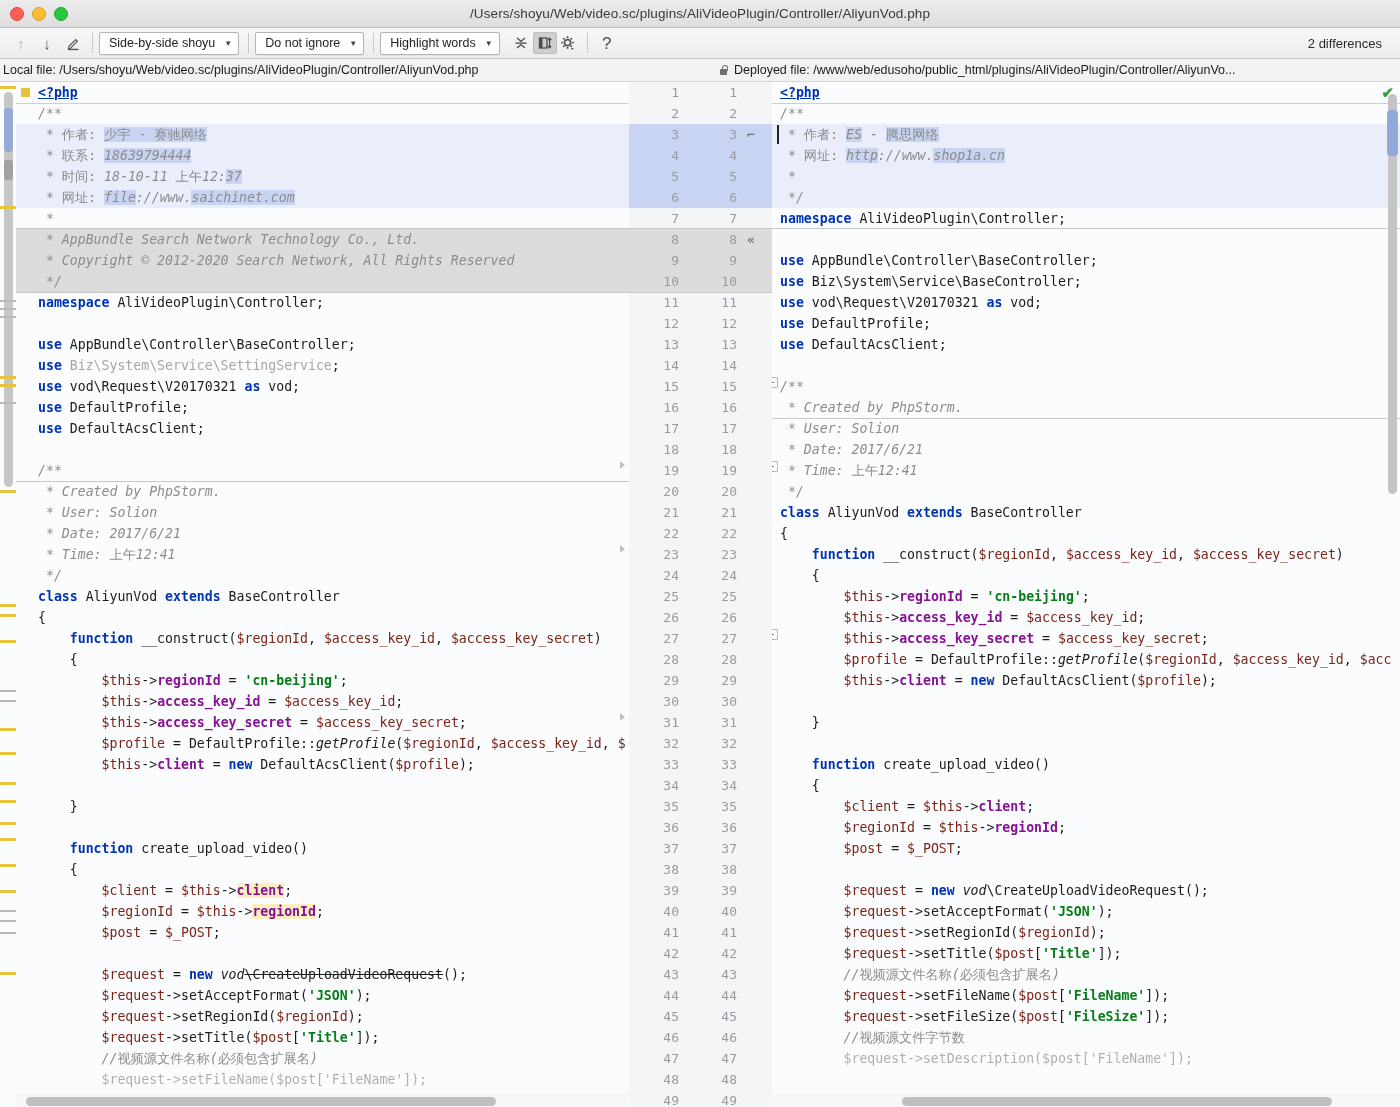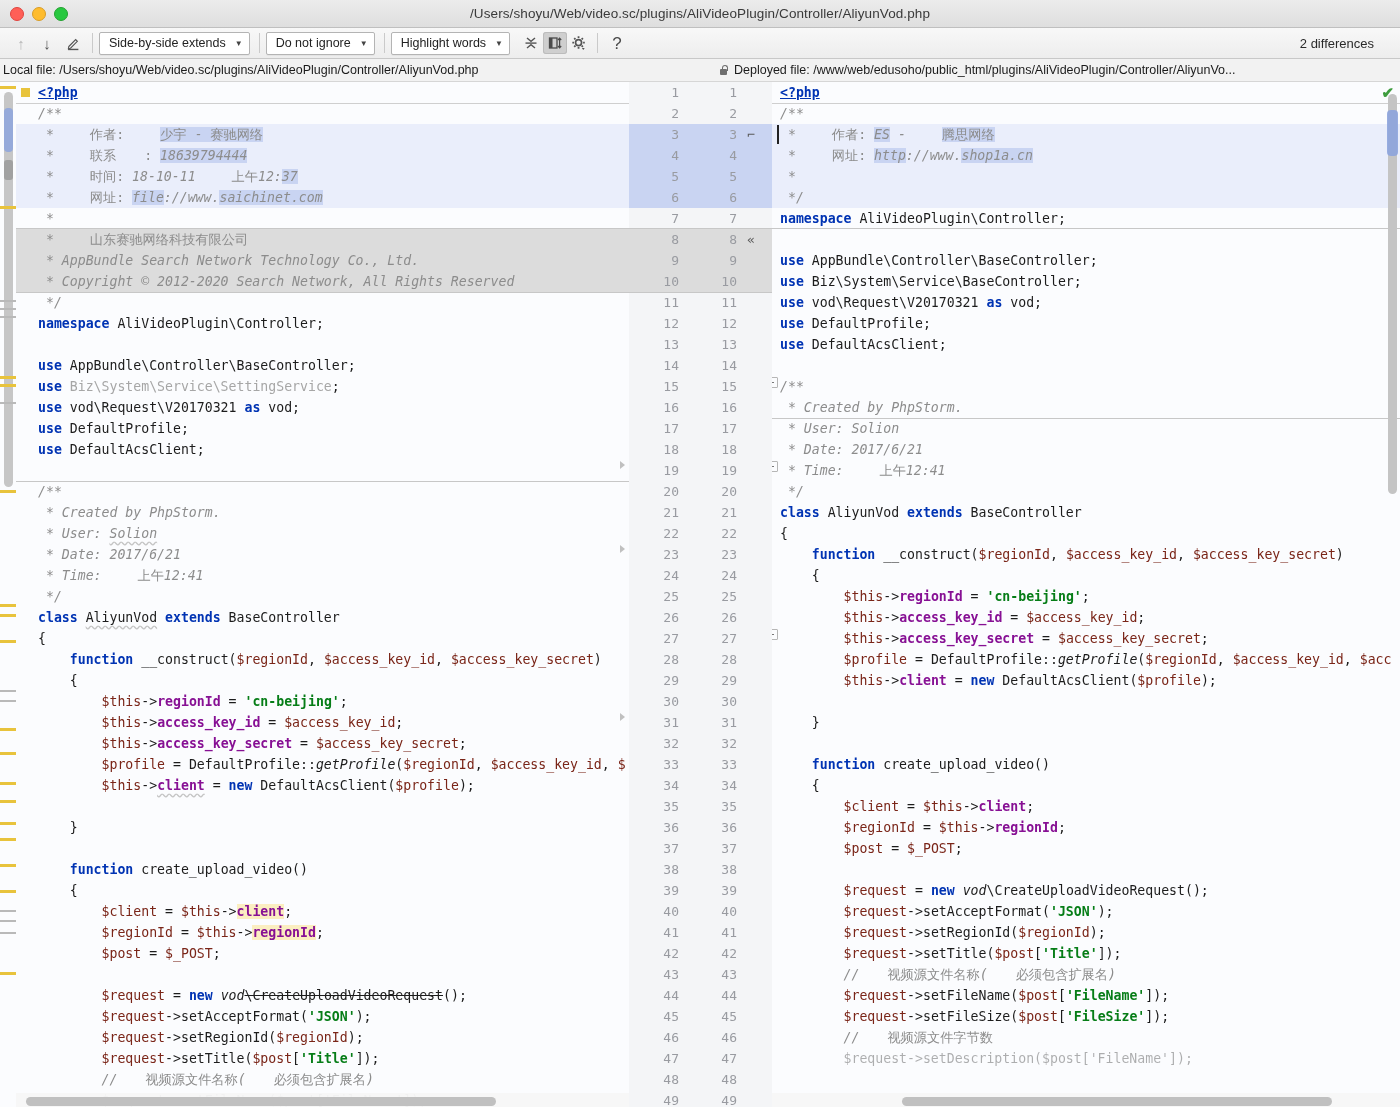--- a/index.html
+++ b/index.html
@@ -50,21 +50,21 @@
     font-size: 12.5px; color: #222; margin-right: 3px;
     box-shadow: 0 1px 0 rgba(0,0,0,.04);
   }
   .tb-combo .caret { margin-left: 9px; font-size: 8px; color: #444; }
   .tb-toggle {
     width: 24px; height: 22px; display: flex; align-items: center; justify-content: center;
     border-radius: 3px;
   }
   .tb-toggle.active { background: #cfcfcf; box-shadow: inset 0 0 0 1px #bcbcbc; }
   .diffcount {
-    position: absolute; right: 26px; top: 50%; transform: translateY(-50%);
+    position: absolute; right: 18px; top: 50%; transform: translateY(-50%);
     font-size: 13px; color: #2a2a2a;
   }
 
   
   .pathbar {
     height: 22px; display: flex; align-items: center;
     background: #f2f2f2; border-bottom: 1px solid #d6d6d6;
     font-size: 12.5px; color: #1b1b1b;
   }
   .pathbar .left-path { width: 710px; padding-left: 3px; white-space: nowrap; overflow: hidden; }
@@ -114,27 +114,27 @@
     height: 21px; line-height: 21px; white-space: pre; position: relative;
   }
   .ln-left { padding-left: 22px; }
   .ln-right { padding-left: 8px; }
 
   
   .kw { color: #0033b3; font-weight: bold; }
   .plain { color: #1c1c1c; }
   .str { color: #067d17; font-weight: bold; }
   .cmt { color: #8c8c8c; font-style: italic; }
-  .cmt-cn { color: #8c8c8c; font-style: normal; margin-left: 28px; }
+  .cmt-cn { color: #8c8c8c; font-style: normal; }
   .prop { color: #871094; font-weight: bold; }
   .var { color: #7a2518; }
   .fn-it { color: #1c1c1c; font-style: italic; }
   .faded { color: #a6a6a6; }
   .strike { text-decoration: line-through; }
-  .wavy { text-decoration: underline; text-decoration-style: wavy; text-decoration-color: #c4c4c4; text-underline-offset: 3px; }
+  .wavy { text-decoration-style: wavy; text-decoration-color: #c4c4c4; text-underline-offset: 3px; }
 
   
   .bg-mod { background: #eaeefb; }
   .bg-mod-strong { background: #c9d4f2; }
   .bg-del { background: #dcdcdc; }
   .hl-word { background: #c9d4f2; }
   .hl-word-g { background: #bee6be; }
   .hl-ident { background: #fbeec1; }
 
   .rowband { position: absolute; left: 0; right: 0; height: 21px; }
@@ -206,21 +206,21 @@
     <div class="tb-icon disabled">↑</div>
     <div class="tb-icon">↓</div>
     <div class="tb-icon">
       <svg width="15" height="15" viewBox="0 0 16 16">
         <path d="M3 11.2 L10.3 3.9 L12.1 5.7 L4.8 13 L2.6 13.4 Z" fill="none" stroke="#555" stroke-width="1.2"></path>
         <rect x="2.2" y="13.6" width="11" height="1.5" fill="#555"></rect>
       </svg>
     </div>
     <div class="tb-sep"></div>
     <div class="tb-combo">
-      <span>Side-by-side extends</span>
+      <span>Side-by-side shoyu</span>
       <span class="caret">▼</span>
     </div>
     <div class="tb-sep"></div>
     <div class="tb-combo">
       <span>Do not ignore</span>
       <span class="caret">▼</span>
     </div>
     <div class="tb-sep"></div>
     <div class="tb-combo">
       <span>Highlight words</span>
@@ -309,21 +309,20 @@
       <div class="sepline" style="top:399px;"></div>
 
       <div class="codearea">
         <div class="line ln-left"><span class="kw" style="text-decoration:underline;">&lt;?php</span></div>
         <div class="line ln-left"><span class="cmt">/**</span></div>
         <div class="line ln-left"><span class="cmt"> * </span><span class="cmt-cn">作者: </span><span class="cmt-cn hl-word">少宇 - 赛驰网络</span></div>
         <div class="line ln-left"><span class="cmt"> * </span><span class="cmt-cn">联系</span><span class="cmt-cn">: </span><span class="cmt hl-word">18639794444</span></div>
         <div class="line ln-left"><span class="cmt"> * </span><span class="cmt-cn">时间: </span><span class="cmt">18-10-11 </span><span class="cmt-cn">上午</span><span class="cmt">12:</span><span class="cmt hl-word">37</span></div>
         <div class="line ln-left"><span class="cmt"> * </span><span class="cmt-cn">网址: </span><span class="cmt hl-word">file</span><span class="cmt">://www.</span><span class="cmt hl-word">saichinet.com</span></div>
         <div class="line ln-left"><span class="cmt"> *</span></div>
-        <div class="line ln-left"><span class="cmt"> * </span><span class="cmt-cn">山东赛驰网络科技有限公司</span></div>
         <div class="line ln-left"><span class="cmt"> * AppBundle Search Network Technology Co., Ltd.</span></div>
         <div class="line ln-left"><span class="cmt"> * Copyright © 2012-2020 Search Network, All Rights Reserved</span></div>
         <div class="line ln-left"><span class="cmt"> */</span></div>
         <div class="line ln-left"><span class="kw">namespace</span><span class="plain"> AliVideoPlugin\Controller;</span></div>
         <div class="line ln-left">&nbsp;</div>
         <div class="line ln-left"><span class="kw">use</span><span class="plain"> AppBundle\Controller\BaseController;</span></div>
         <div class="line ln-left"><span class="kw">use</span><span class="faded"> Biz\System\Service\SettingService</span><span class="plain">;</span></div>
         <div class="line ln-left"><span class="kw">use</span><span class="plain"> vod\Request\V20170321 </span><span class="kw">as</span><span class="plain"> vod;</span></div>
         <div class="line ln-left"><span class="kw">use</span><span class="plain"> DefaultProfile;</span></div>
         <div class="line ln-left"><span class="kw">use</span><span class="plain"> DefaultAcsClient;</span></div>

